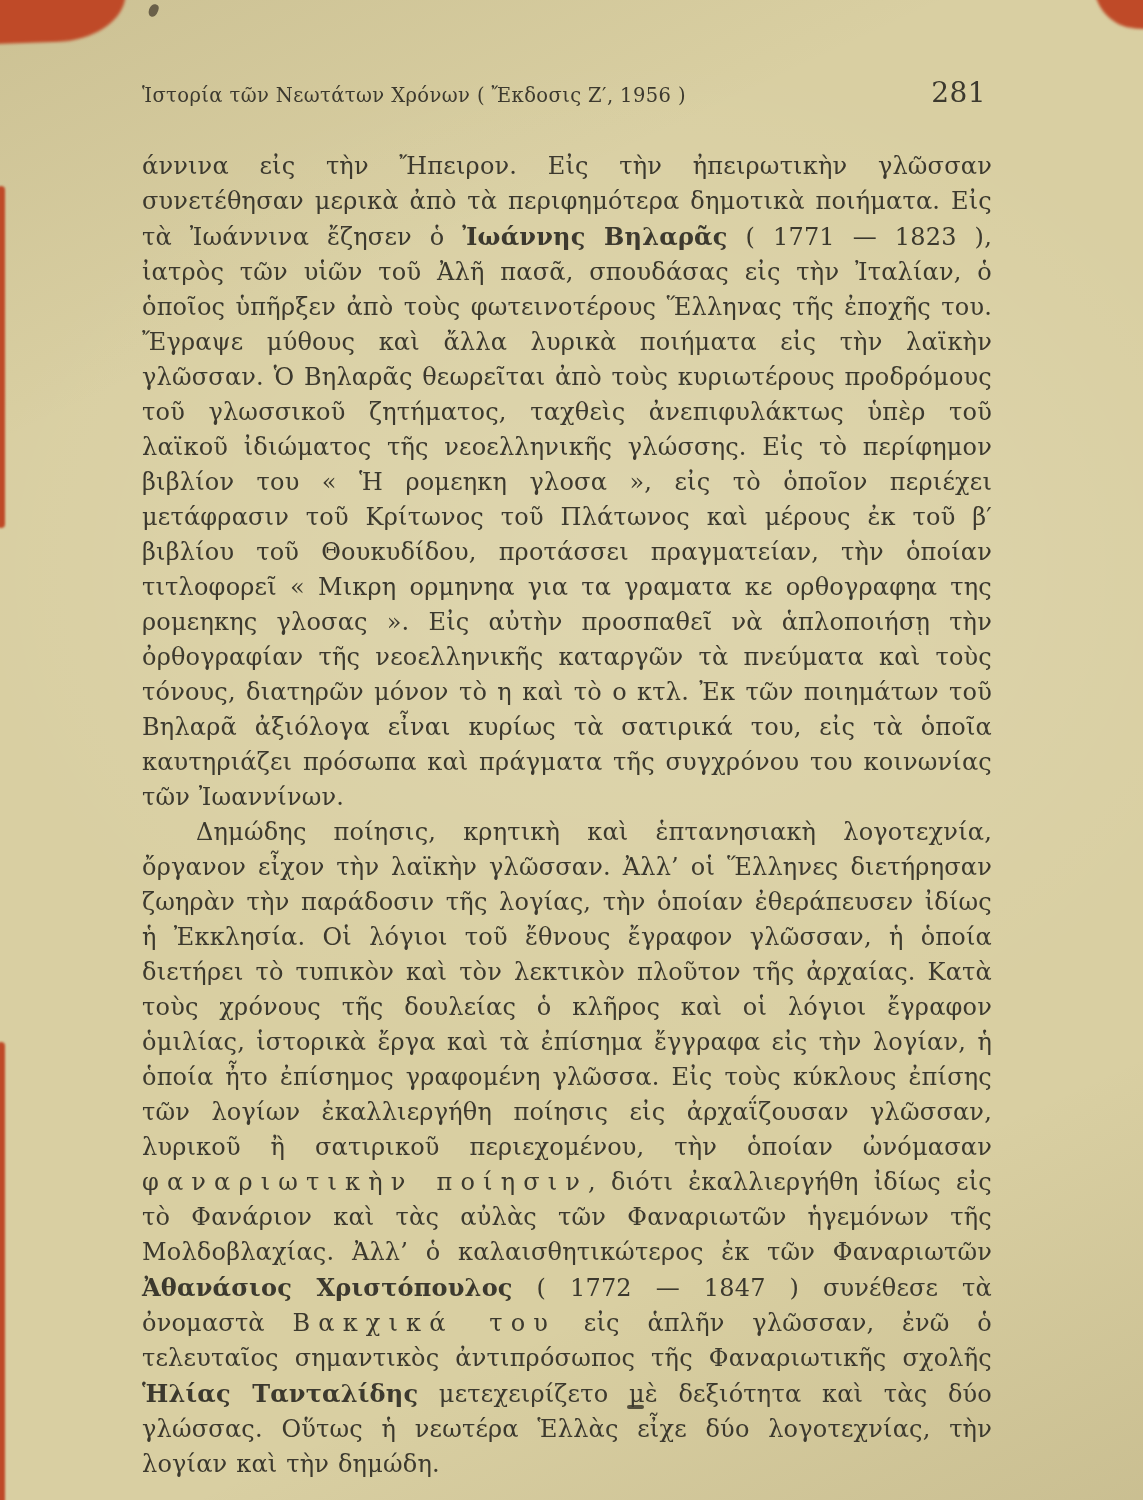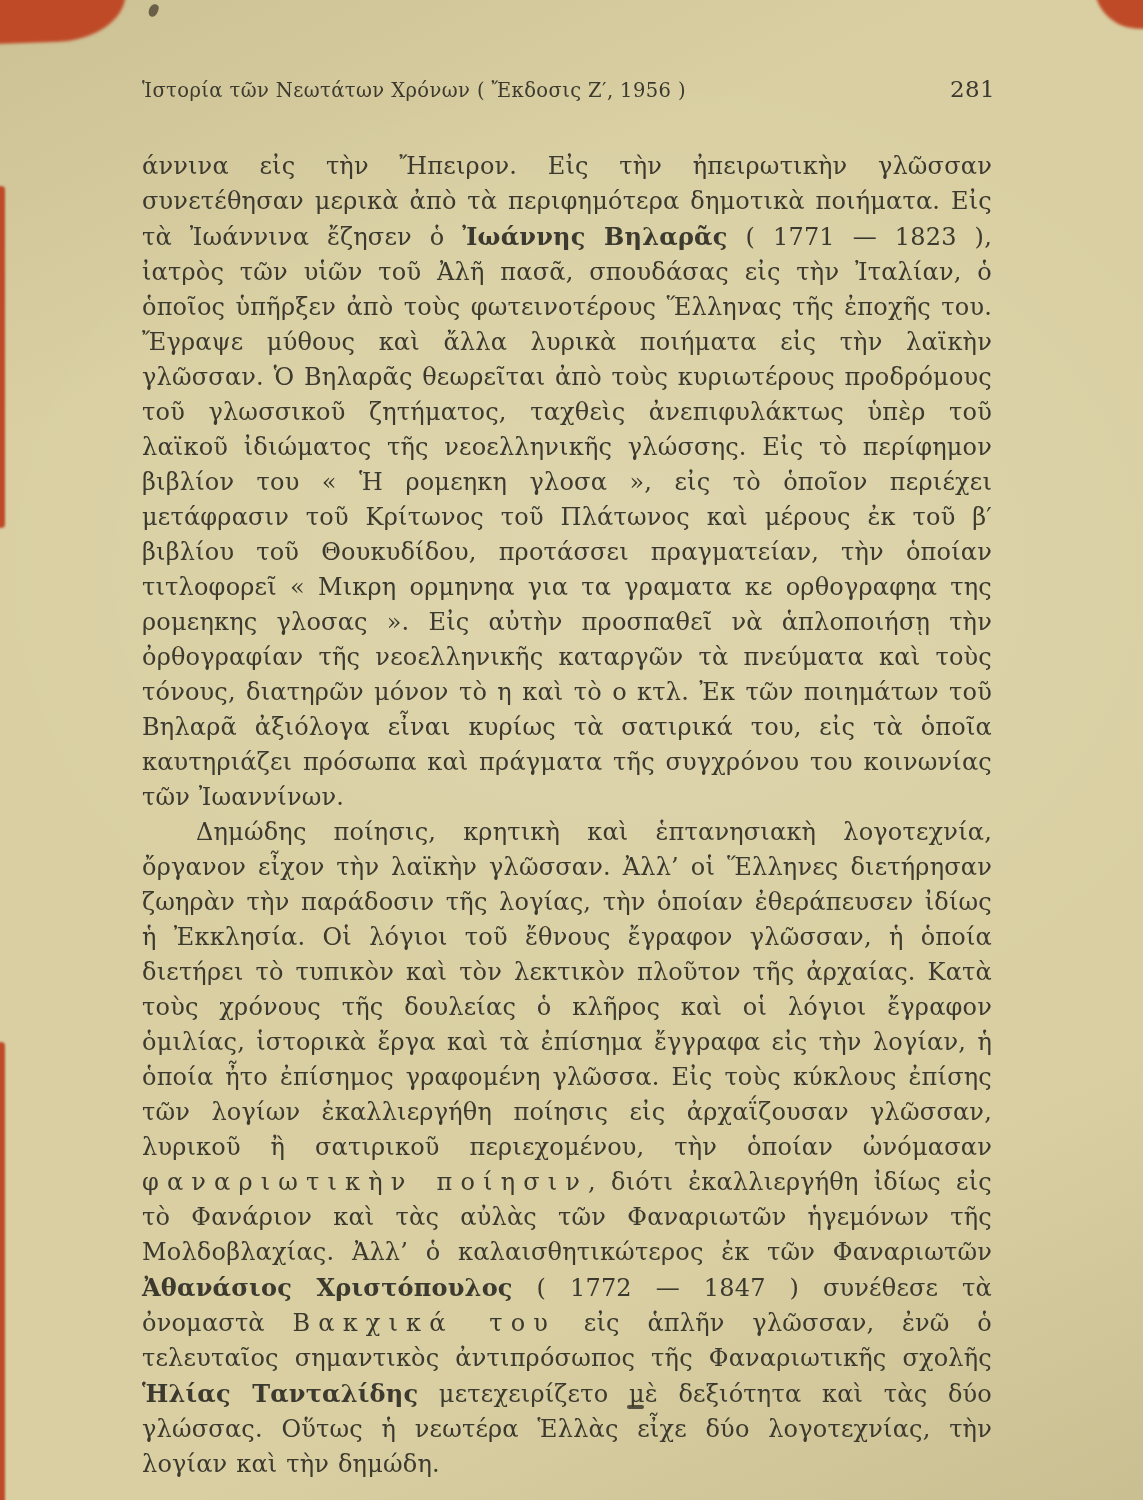--- a/index.html
+++ b/index.html
@@ -48,27 +48,27 @@
     transform: rotate(18deg);
   }
   .ink-dash {
     position: absolute; top: 1405px; left: 627px; width: 17px; height: 4px;
     background: #55503e; border-radius: 2px;
   }
 
   
   .page-header {
     position: absolute;
-    left: 142px; right: 148px; top: 76px;
+    left: 142px; right: 157px; top: 76px;
     display: flex; justify-content: space-between; align-items: baseline;
     font-size: 19.5px;
     letter-spacing: 0.4px;
     white-space: nowrap;
   }
-  .page-number { font-size: 23px; }
+  .page-number { font-size: 28px; }
 
   
   .page-body {
     position: absolute;
     left: 142px; top: 149px; width: 850px;
     font-size: 24px;
     line-height: 35px;
     text-align: justify;
     letter-spacing: 0.2px;
     word-spacing: 1px;

